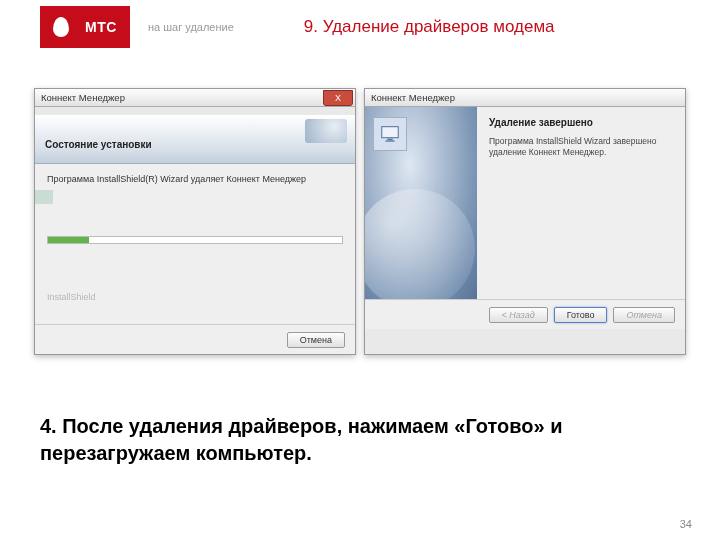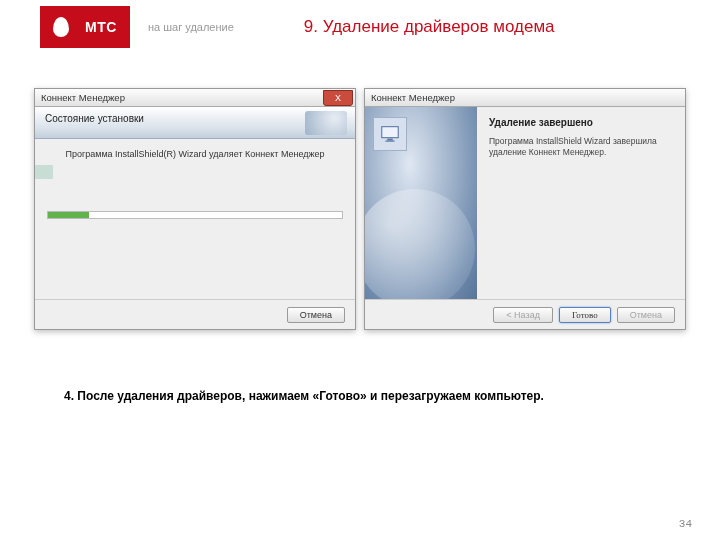--- a/index.html
+++ b/index.html
@@ -13,46 +13,46 @@
   .page-title { color: #c40c1a; font-size: 17px; margin-left: 70px; }
 
   .screens { display: flex; gap: 8px; padding: 40px 34px 0 34px; }
 
   .win { flex: 1; background: #e9e9e9; border: 1px solid #999; box-shadow: 0 2px 6px rgba(0,0,0,0.25); font-size: 9px; color: #222; }
   .titlebar { height: 18px; background: linear-gradient(#fdfdfd,#e2e2e2); display: flex; align-items: center; justify-content: space-between; padding: 0 0 0 6px; border-bottom: 1px solid #aaa; gap: 8px; }
   .tbar-title { font-size: 9.5px; color: #333; }
   .close-btn { width: 30px; height: 16px; background: #c94c3c; border: 1px solid #8a2e22; border-radius: 0 0 3px 3px; display:flex; align-items:center; justify-content:center; color:#fff; font-size:9px; margin-right:2px; }
 
   
-  .left-head { background: linear-gradient(#fff,#d9e1ea 70%,#c3cfdd); height: 32px; padding: 6px 10px; font-weight: normal; font-size: 10px; color: #222; border-bottom:1px solid #9fafc0; position:relative; }
+  .left-head { background: linear-gradient(#fff,#d9e1ea 70%,#c3cfdd); height: 32px; padding: 24px 10px; font-weight: bold; font-size: 10px; color: #222; border-bottom:1px solid #9fafc0; position:relative;margin-top:8px; }
   .left-head::after{ content:""; position:absolute; right:8px; top:4px; width:42px; height:24px; background: radial-gradient(circle at 70% 30%, #e8edf4, #9fb3c9); border-radius:3px; }
   .left-body { background:#efefef; height:160px; padding:10px 12px; position:relative; }
   .left-body::before{ content:""; position:absolute; left:0; top:26px; width:18px; height:14px; background:#5a8; opacity:.25; }
-  .left-msg { font-size: 9px; color: #333; text-align: center; }
+  .left-msg { font-size: 9px; color: #333; }
   .progress { margin-top: 52px; height: 8px; background: #fff; border:1px solid #bbb; }
   .progress-fill { height:100%; width:14%; background: #63b34d; }
   .brand-foot { color:#b6b6b6; font-size:9px; margin-top: 48px; }
   .win-footer { background:#efefef; border-top:1px solid #ccc; height:30px; display:flex; justify-content:flex-end; align-items:center; gap:6px; padding:12px 10px; }
   .dlg-btn { background: linear-gradient(#fdfdfd,#e1e1e1); border:1px solid #9a9a9a; border-radius:2px; padding: 2px 12px; font-size:9px; color:#333; }
-  .dlg-btn.primary { border-color:#5a7fbf; box-shadow: 0 0 2px #6a9bdf; font-family: Liberation Serif, serif; }
-  .dlg-btn.disabled { color:#a4a4a4; }
+  .dlg-btn.primary { border-color:#5a7fbf; box-shadow: 0 0 2px #6a9bdf; }
+  .dlg-btn.disabled { color:#a4a4a4;font-style:italic; }
 
   
   .right-body { background:#efefef; height:192px; display:flex; }
   .side-art { width:112px; background: radial-gradient(120% 140% at 40% 30%, #dfe7f2 0%, #6e8aac 55%, #2f4a6e 100%); position:relative; overflow:hidden; }
   .side-art .ico { position:absolute; top:10px; left:8px; width:34px; height:34px; background:#d7e0ee; border:1px solid #9fb1c8; display:flex; align-items:center; justify-content:center; }
   .side-art .ico svg { width:22px; height:22px; }
   .side-art .sail1{ position:absolute; bottom:-10px; left:-10px; width:120px; height:120px; border-radius:50%; background:radial-gradient(circle at 30% 30%, rgba(255,255,255,.5), rgba(120,150,190,.15)); }
   .side-main { flex:1; padding:10px 12px; }
   .rs-title { font-weight:bold; font-size:10px; margin-bottom:8px; }
   .rs-msg { font-size:8.5px; color:#444; line-height:1.3; }
 
-  .caption { padding: 58px 40px 0 64px; font-size: 12px; font-weight: bold; color:#000; line-height:1.35; }
+  .caption { padding: 58px 40px 0 40px; font-size: 20px; font-weight: bold; color:#000; line-height:1.35; }
 
-  .pagenum { position:absolute; bottom:10px; right:28px; font-size:11px; color:#888;font-family:Liberation Mono, monospace; }
+  .pagenum { position:absolute; bottom:10px; right:28px; font-size:11px; color:#888; }
 </style>
 </head>
 <body>
 
 <div class="header">
   <div class="logo-block">
     <span class="logo-egg"></span>
     <span class="logo-text">МТС</span>
   </div>
   <span class="tagline">на шаг удаление</span>
@@ -69,20 +69,21 @@
       </div>
     </div>
     <div class="left-head">
       <span>Состояние установки</span>
     </div>
     <div class="left-body">
       <div class="left-msg">Программа InstallShield(R) Wizard удаляет Коннект Менеджер</div>
       <div class="progress">
         <div class="progress-fill"></div>
       </div>
+      <div class="brand-foot">InstallShield</div>
     </div>
     <div class="win-footer">
       <div class="dlg-btn">Отмена</div>
     </div>
   </div>
 
   <div class="win">
     <div class="titlebar">
       <span class="tbar-title">Коннект Менеджер</span>
     </div>
@@ -92,21 +93,21 @@
           <svg viewBox="0 0 24 24">
               <rect x="3" y="4" width="18" height="12" fill="#eef3fb" stroke="#5b7aa3" stroke-width="1.2"></rect>
               <rect x="9" y="17" width="6" height="2" fill="#5b7aa3"></rect>
               <rect x="7" y="19" width="10" height="1.4" fill="#5b7aa3"></rect>
             </svg>
         </div>
         <div class="sail1"></div>
       </div>
       <div class="side-main">
         <div class="rs-title">Удаление завершено</div>
-        <div class="rs-msg">Программа InstallShield Wizard завершила удаление Коннект Менеджер.</div>
+        <div class="rs-msg">Программа InstallShield Wizard завершено удаление Коннект Менеджер.</div>
       </div>
     </div>
     <div class="win-footer">
       <div class="dlg-btn disabled">&lt; Назад</div>
       <div class="dlg-btn primary">Готово</div>
       <div class="dlg-btn disabled">Отмена</div>
     </div>
   </div>
 
 </div>

